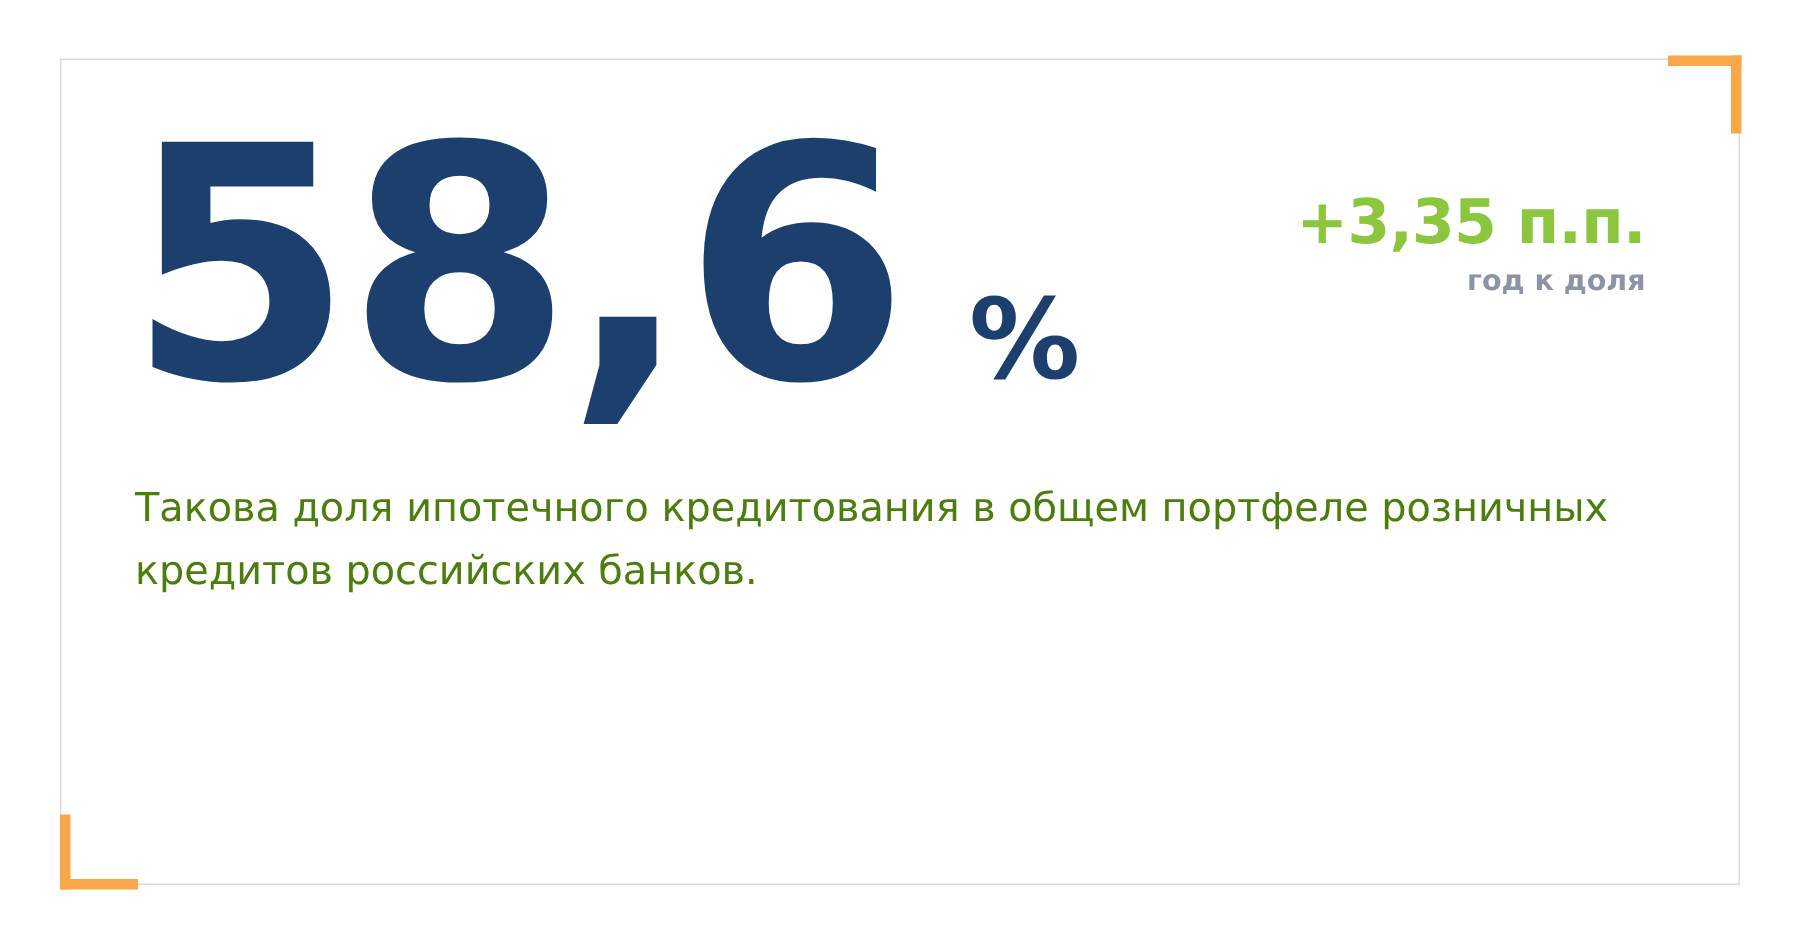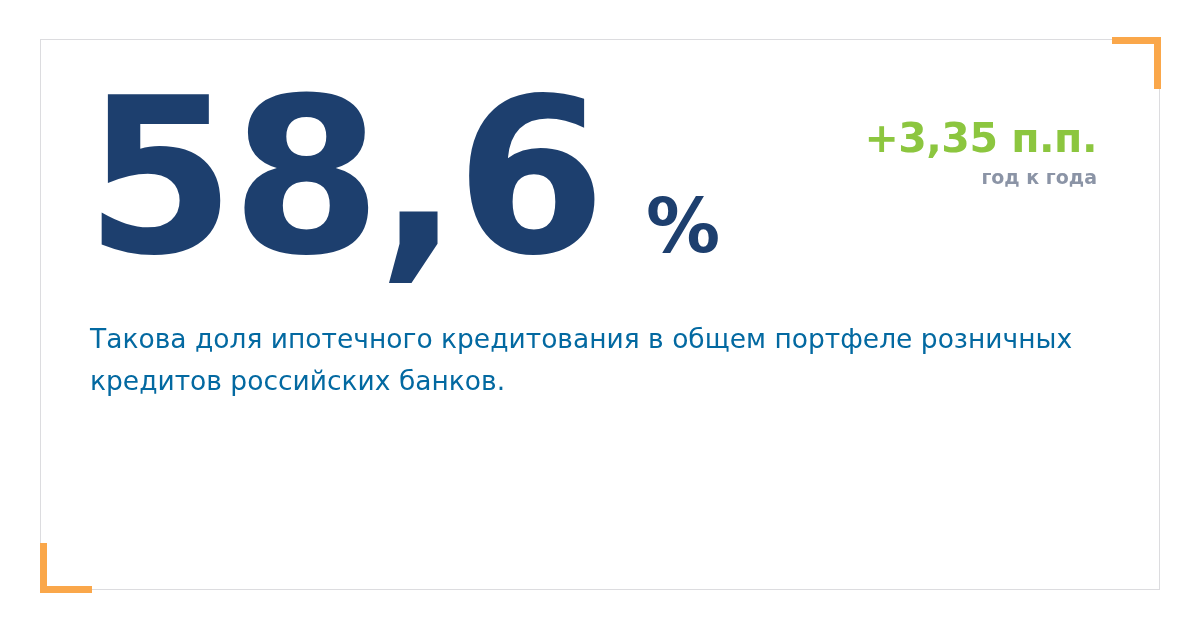--- a/index.html
+++ b/index.html
@@ -85,21 +85,21 @@
     font-weight: bold;
     color: #1d3f6e;
     margin-left: 44px;
     line-height: 200px;
     font-family: "DejaVu Sans", "Liberation Sans", sans-serif;
   }
 
   .delta-wrap {
     position: absolute;
     right: 33px;
-    top: 38px;
+    top: 48px;
     text-align: right;
   }
   .delta-value {
     font-size: 41px;
     font-weight: bold;
     color: #8cc63f;
     line-height: 44px;
     letter-spacing: -0.5px;
     white-space: nowrap;
     font-family: "DejaVu Sans", "Liberation Sans", sans-serif;
@@ -115,21 +115,21 @@
   }
 
   
   .description {
     position: absolute;
     left: 90px;
     top: 318px;
     width: 1040px;
     font-size: 26.5px;
     line-height: 42px;
-    color: #0369a1;
+    color: #4d7c0f;
     font-family: "DejaVu Sans", "Liberation Sans", sans-serif;
   }
 
   
   .footer {
     position: absolute;
     left: 90px;
     right: 70px;
     top: 516px;
     height: 34px;
@@ -185,21 +185,21 @@
 
   <div class="hero">
 
     <div class="bignum-wrap">
       <span class="bignum">58,6</span>
       <span class="bigunit">%</span>
     </div>
 
     <div class="delta-wrap">
       <div class="delta-value">+3,35 п.п.</div>
-      <div class="delta-period">год к года</div>
+      <div class="delta-period">год к доля</div>
     </div>
 
   </div>
 
   <div class="description">Такова доля ипотечного кредитования в общем портфеле розничных кредитов российских банков.</div>
 
 
 </div>
 
 </body></html>

